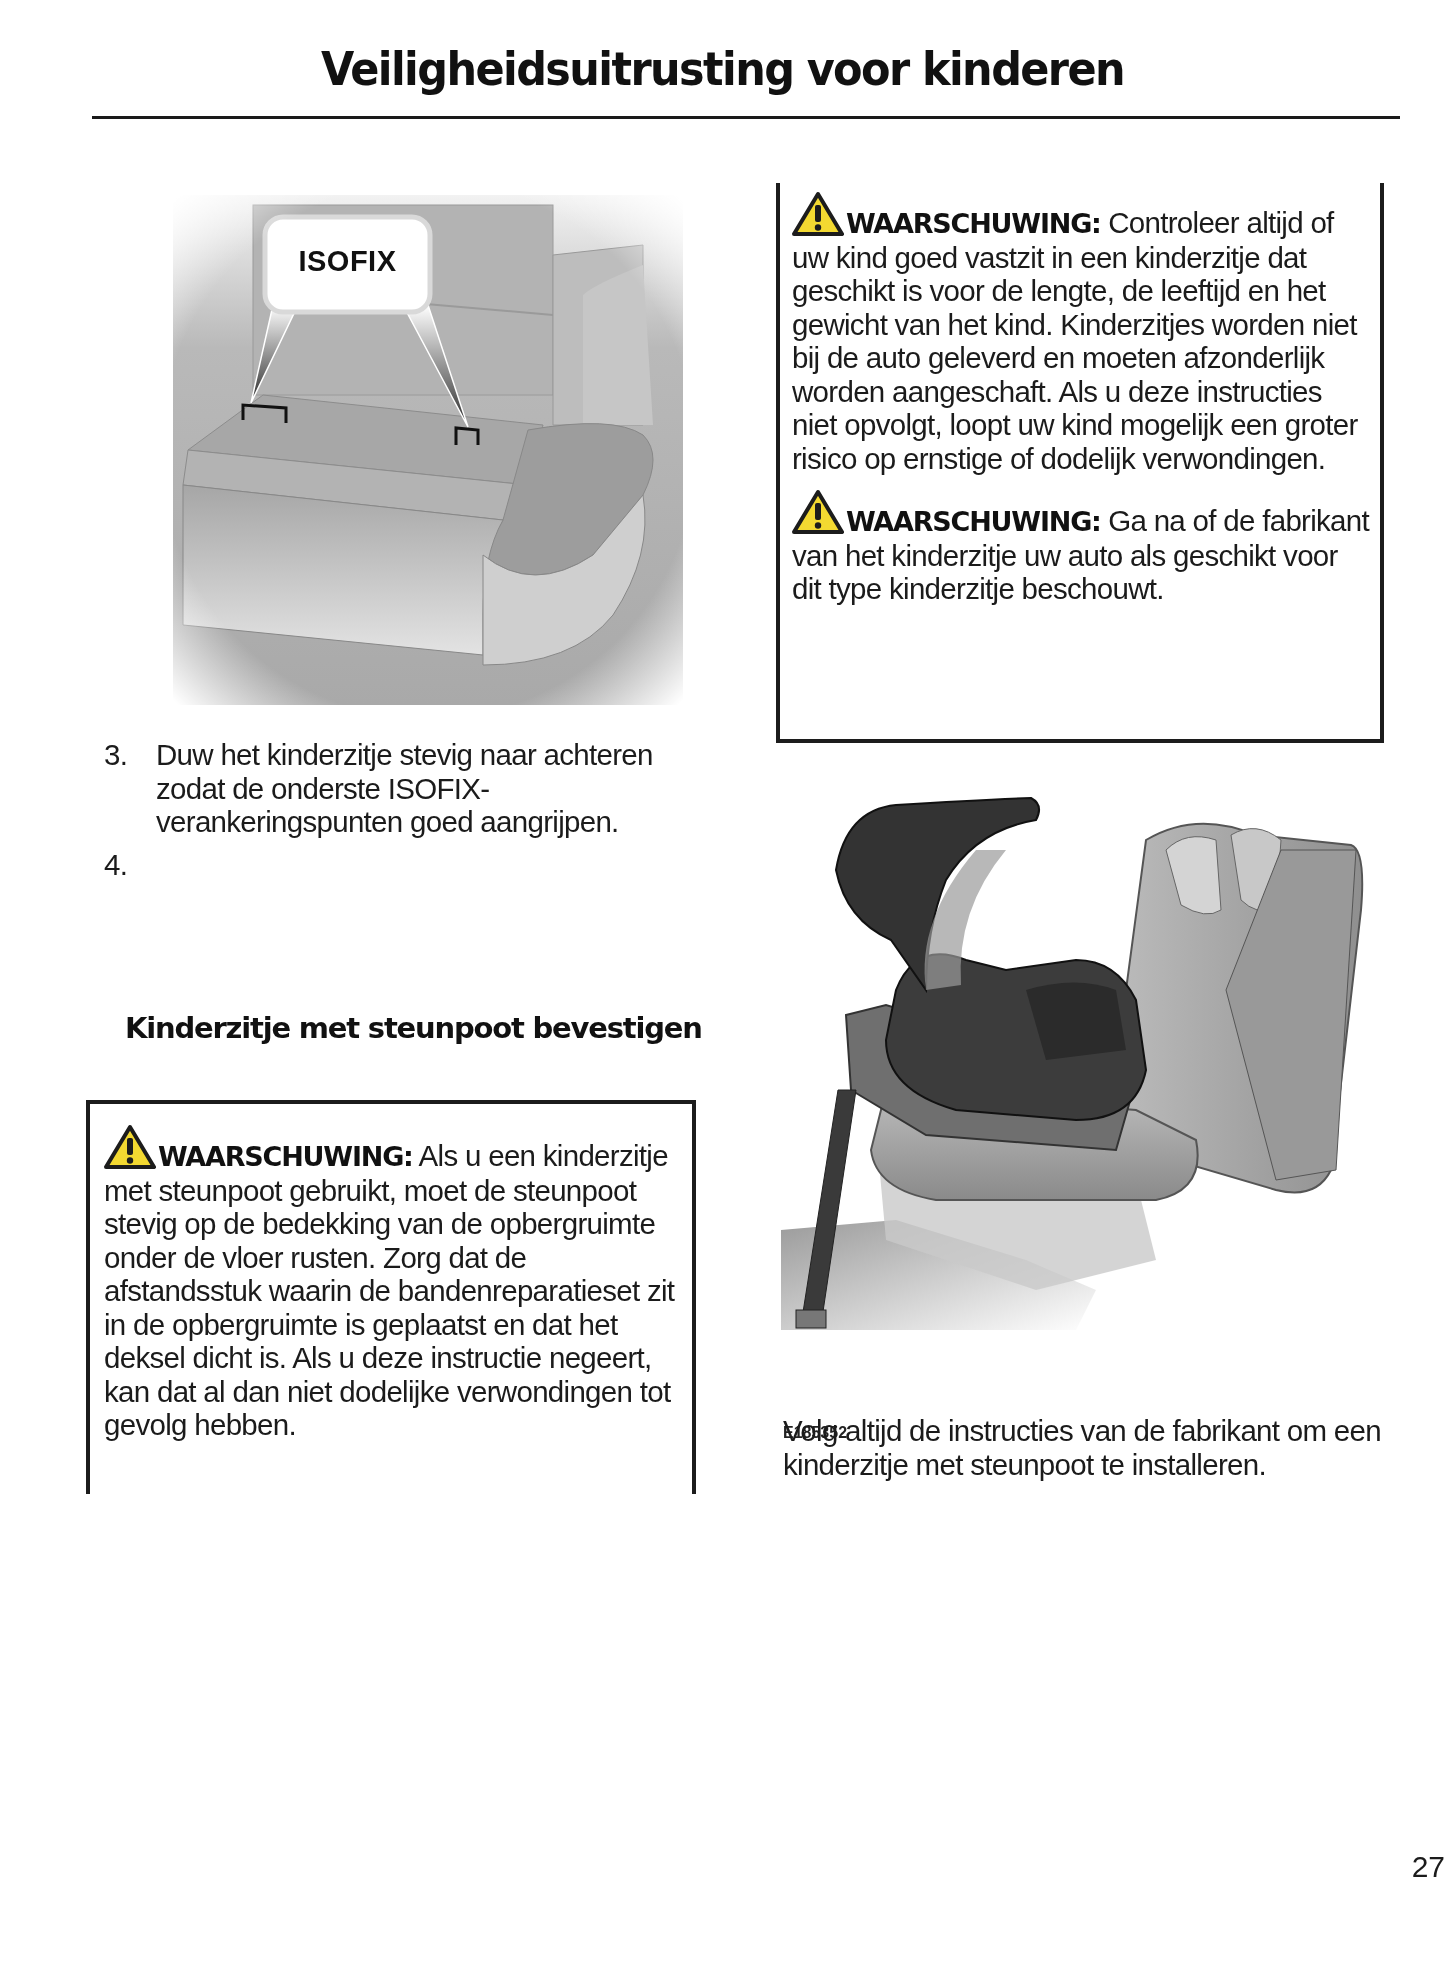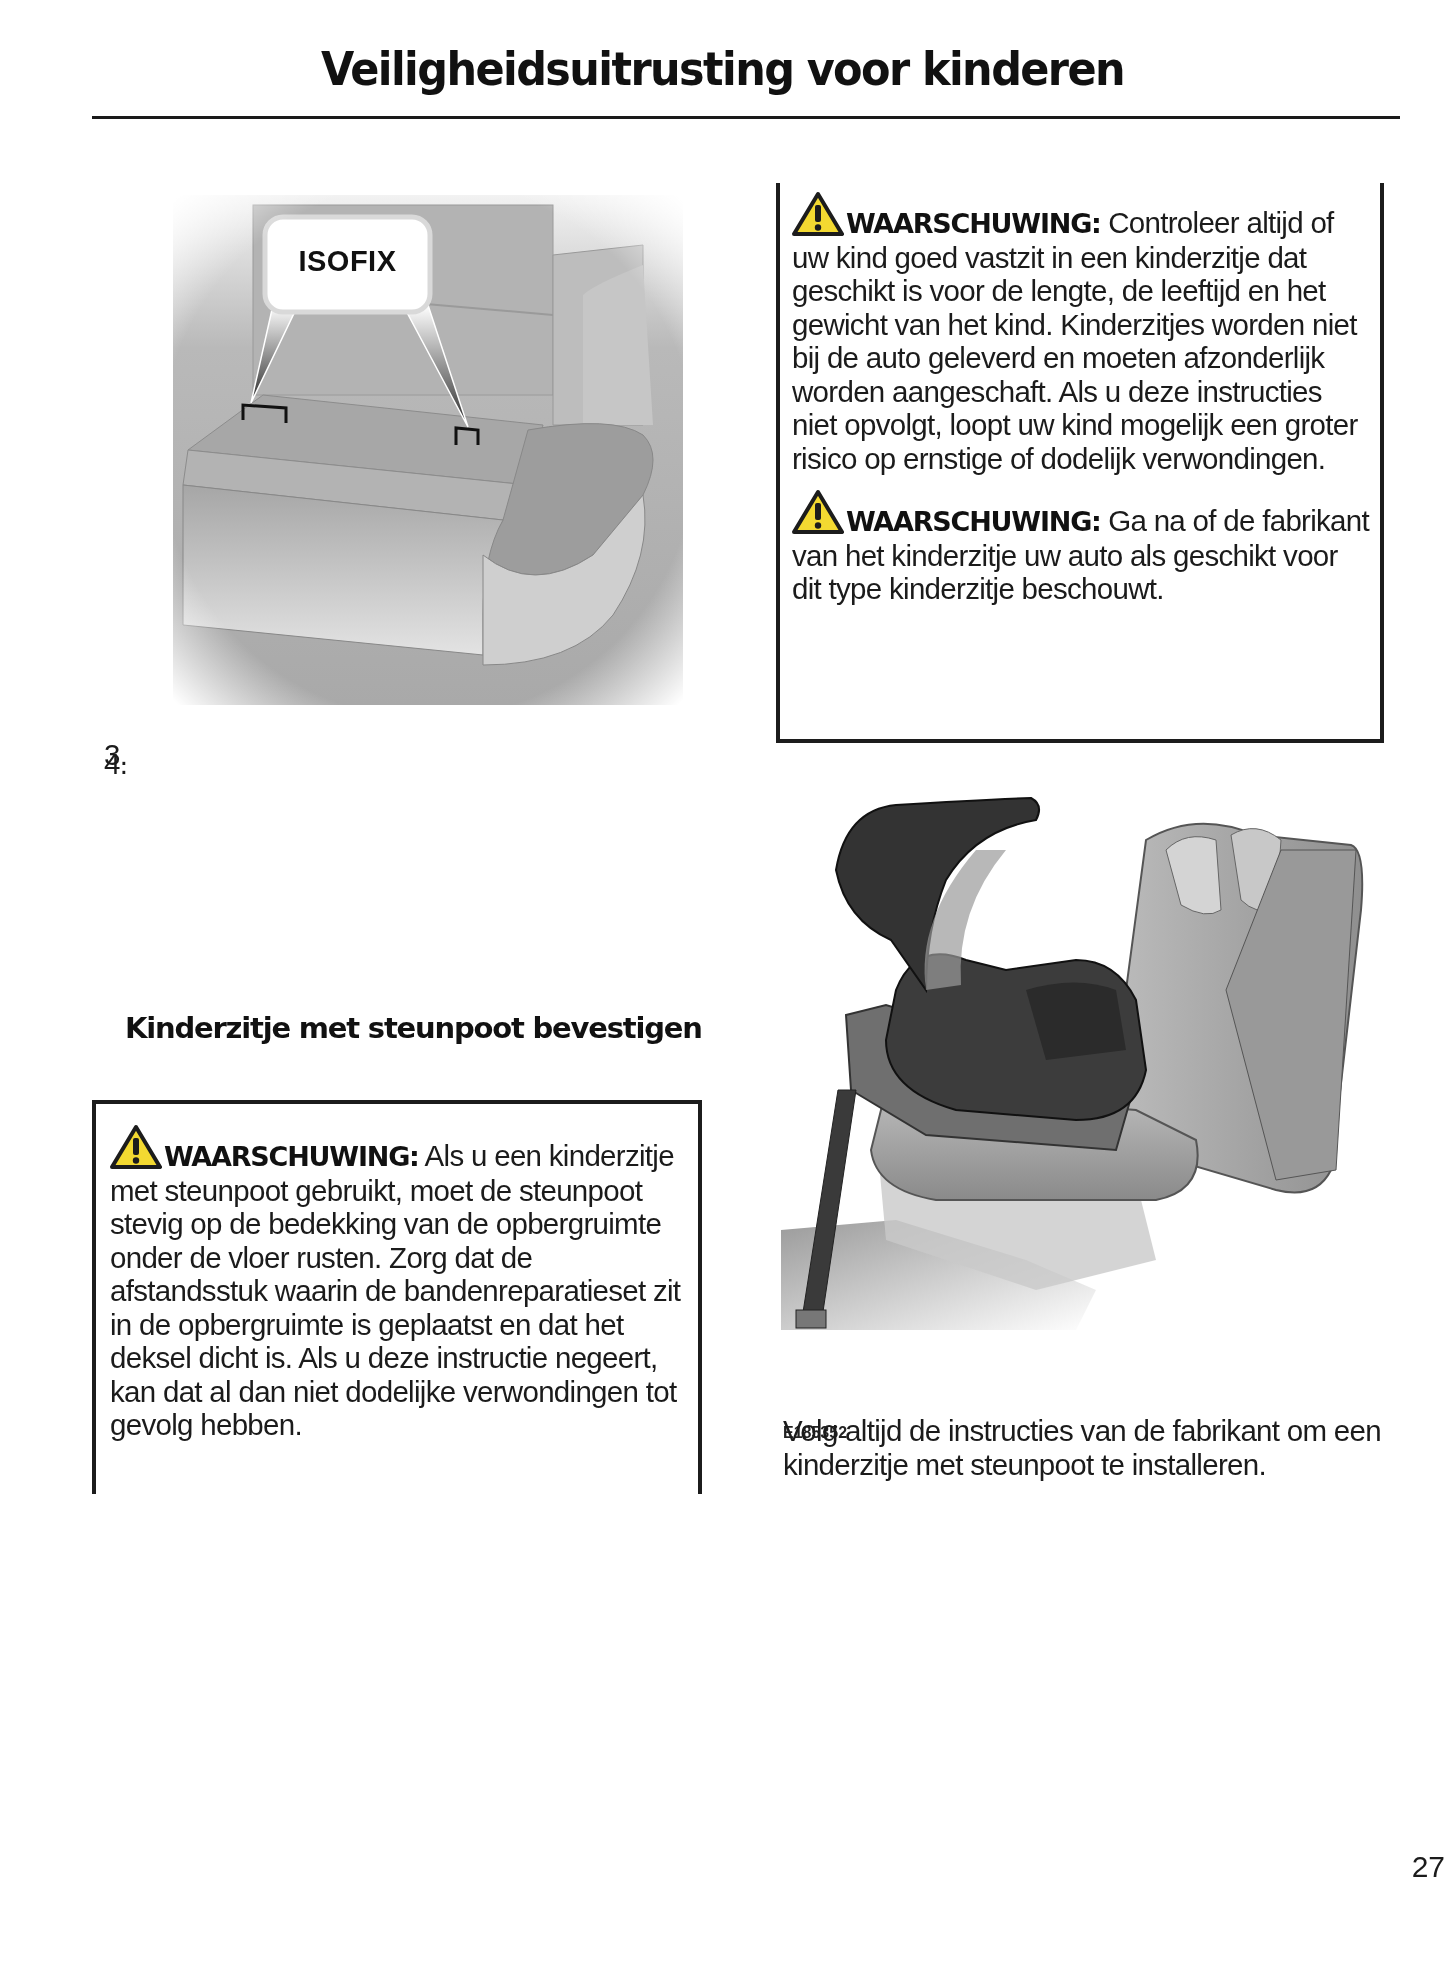--- a/index.html
+++ b/index.html
@@ -33,21 +33,21 @@
     .list li { position: relative; padding-left: 52px; margin-bottom: 9px; }
     .list .num { position: absolute; left: 0; top: 0; }
     .subheading {
       position: absolute; left: 104px; top: 1012px; width: 600px;
       font-family: "DejaVu Sans", sans-serif; font-weight: bold; font-size: 29px;
       line-height: 32px; letter-spacing: -1.2px; color: #111; margin-left: 21px;
     }
     
     .warn-box { position: absolute; box-sizing: border-box; }
     #warn-box-left {
-      left: 92px; top: 1100px; width: 610px; height: 394px;
+      left: 86px; top: 1100px; width: 610px; height: 394px;
       border-top: 4px solid #1c1c1c; border-left: 4px solid #1c1c1c; border-right: 4px solid #1c1c1c;
       padding: 20px 10px 0 14px;
     }
     #warn-box-right {
       left: 776px; top: 183px; width: 608px; height: 560px;
       border-bottom: 4px solid #1c1c1c; border-left: 4px solid #1c1c1c; border-right: 4px solid #1c1c1c;
       padding: 8px 6px 12px 12px;
     }
     .warn { margin: 0 0 14px 0; }
     .warn-label {
@@ -137,20 +137,21 @@
           <circle cx="26" cy="36.5" r="3.2" fill="#1c1c1c"></circle>
         </svg>
     </span><span class="warn-label">WAARSCHUWING:</span>
     <span>Ga na of de fabrikant van het kinderzitje uw auto als geschikt voor dit type kinderzitje beschouwt.</span>
   </p>
 </div>
 
 <ol class="list body-text">
   <li>
     <span class="num">3.</span>
+    <span>Duw het kinderzitje stevig naar achteren zodat de onderste ISOFIX-verankeringspunten goed aangrijpen.</span>
   </li>
   <li>
     <span class="num">4.</span>
   </li>
 </ol>
 
 <div class="subheading">Kinderzitje met steunpoot bevestigen</div>
 
 <div class="warn-box" id="warn-box-left">
   <p class="warn body-text">

